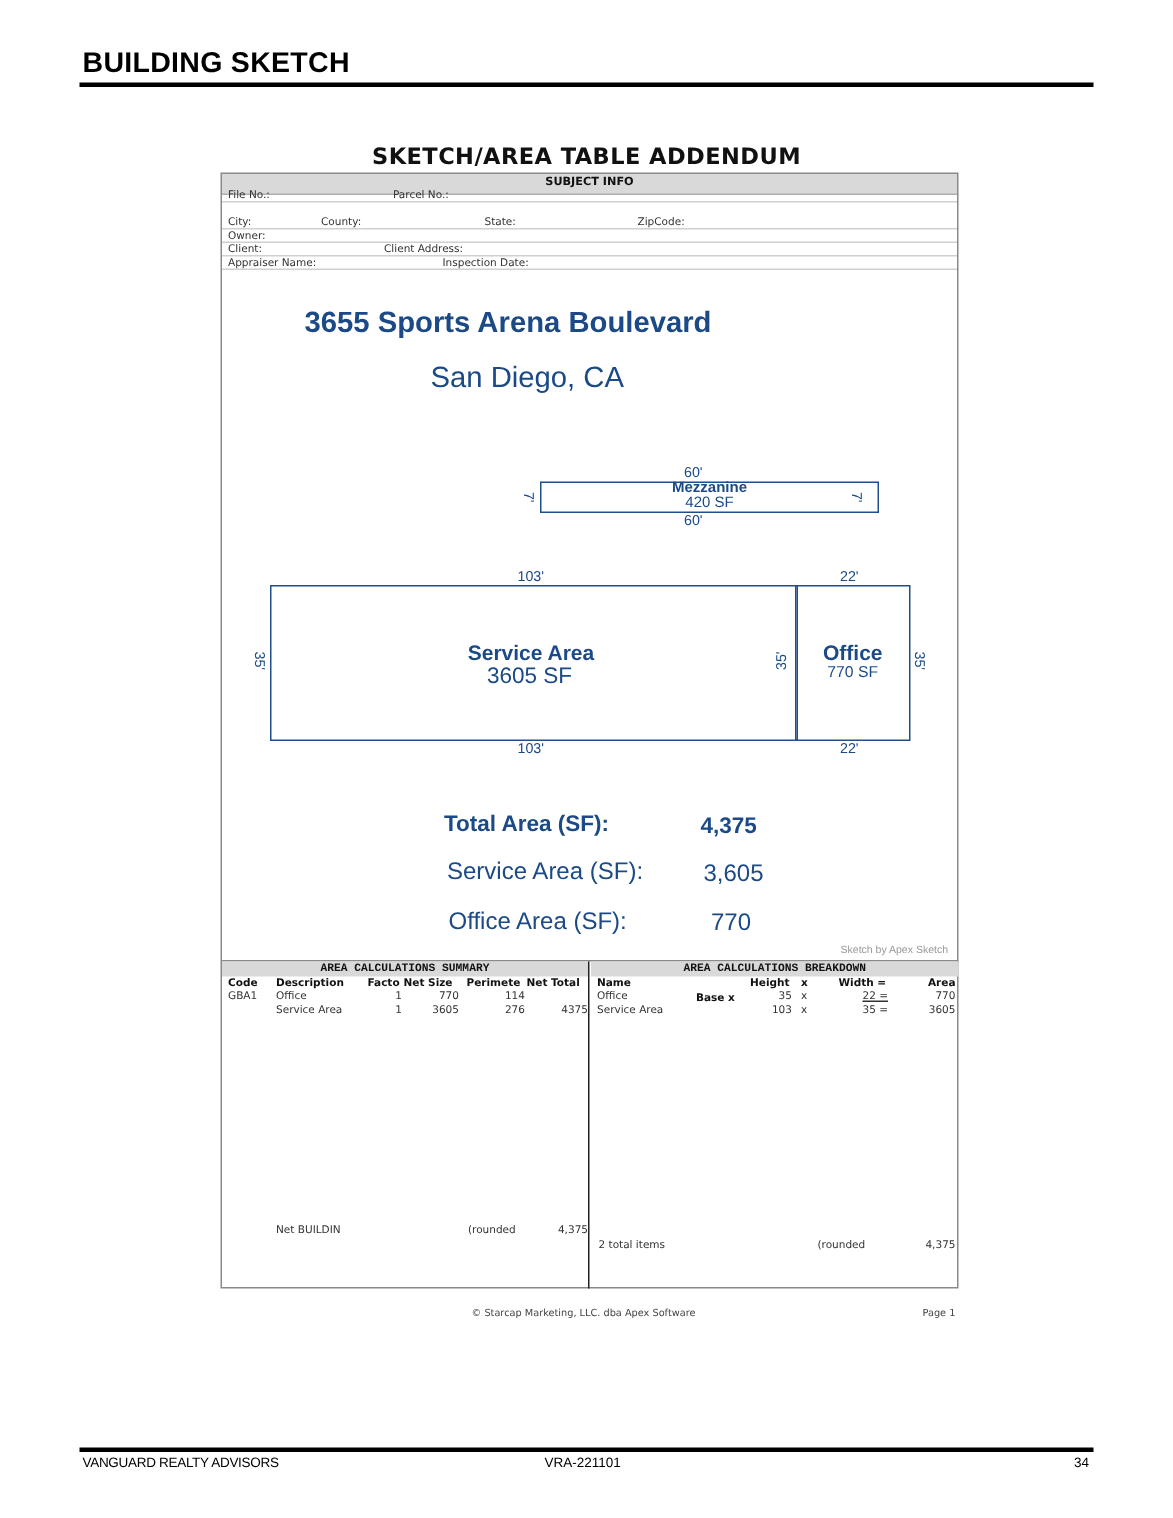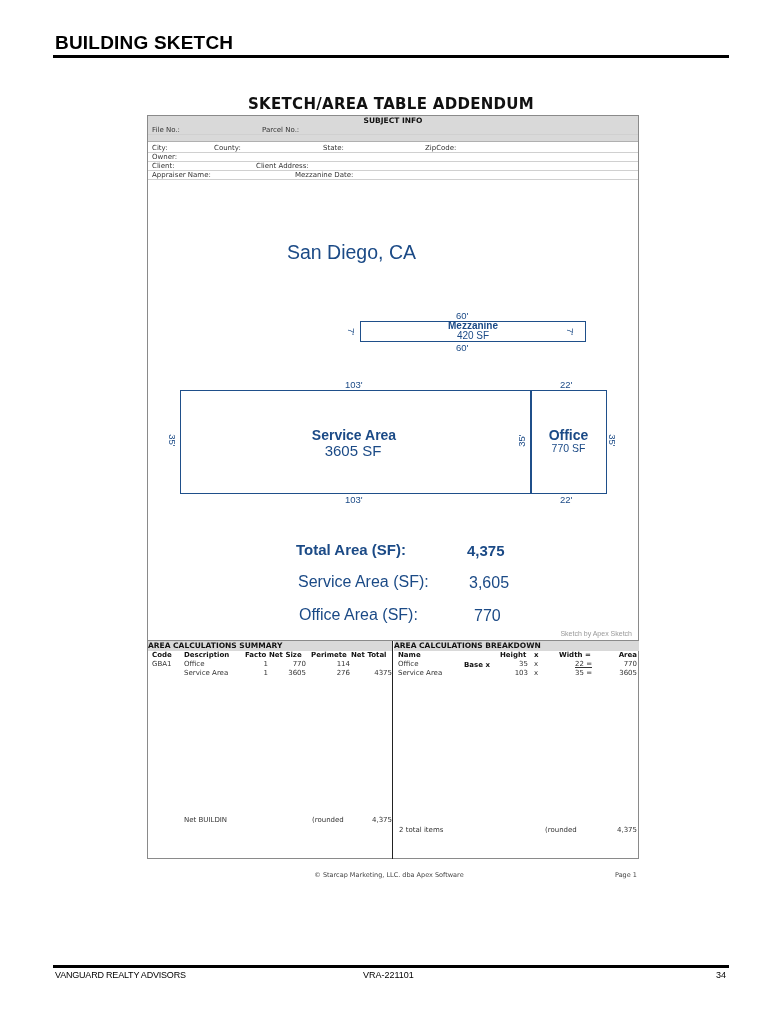--- a/index.html
+++ b/index.html
@@ -6,21 +6,21 @@
   html, body { width: 782px; height: 1012px; background: #ffffff; overflow: hidden; }
   body { position: relative; font-family: "DejaVu Sans", sans-serif; color: #000; }
 
   .page-title { position: absolute; left: 55px; top: 32px; font-family: "Liberation Sans", sans-serif; font-weight: bold; font-size: 19px; letter-spacing: 0.2px; color: #000; }
   .title-rule { position: absolute; left: 53px; top: 55px; width: 676px; height: 3px; background: #000; }
 
   .addendum-title { position: absolute; left: 0; width: 782px; top: 95px; text-align: center; font-family: "DejaVu Sans", sans-serif; font-weight: bold; font-size: 15px; color: #111; letter-spacing: 0.3px; }
 
   .frame { position: absolute; left: 147px; top: 115px; width: 492px; height: 744px; border: 1px solid #8a8a8a; }
 
-  .section-header { position: absolute; left: 0; width: 100%; height: 26px; background: #d9d9d9; border-bottom: 1px solid #b0b0b0; text-align: center; font-size: 7.5px; font-weight: bold; line-height: 10px; color: #111; }
+  .section-header { position: absolute; left: 0; width: 100%; height: 14px; background: #d9d9d9; border-bottom: 1px solid #b0b0b0; text-align: center; font-size: 7.5px; font-weight: bold; line-height: 10px; color: #111; }
 
   .info-row { position: absolute; left: 0; width: 100%; height: 9px; border-bottom: 1px solid #d0d0d0; font-size: 7px; line-height: 9px; color: #333; }
   .info-row span { position: absolute; top: 0; white-space: nowrap; }
 
   .sketch-area { position: absolute; left: 0; top: 77px; width: 100%; height: 447px; }
   .addr-line1 { position: absolute; left: 55px; top: 11px; font-family: "Liberation Sans", sans-serif; font-weight: bold; font-size: 19.5px; color: #1b4a86; white-space: nowrap; }
   .addr-line2 { position: absolute; left: 139px; top: 48px; font-family: "Liberation Sans", sans-serif; font-size: 19.5px; color: #1b4a86; white-space: nowrap; }
 
   .room { position: absolute; border: 1.5px solid #1f4f8a; }
   .dim { position: absolute; font-family: "Liberation Sans", sans-serif; font-size: 9.5px; color: #1b4a86; white-space: nowrap; }
@@ -28,21 +28,21 @@
   .dim.rot-ccw { transform: rotate(-90deg); transform-origin: center; }
   .room-name { position: absolute; left: 0; width: 100%; text-align: center; font-family: "Liberation Sans", sans-serif; font-weight: bold; color: #1b4a86; white-space: nowrap; }
   .room-sf { position: absolute; left: 0; width: 100%; text-align: center; font-family: "Liberation Sans", sans-serif; color: #1b4a86; white-space: nowrap; }
 
   .total-label { position: absolute; font-family: "Liberation Sans", sans-serif; color: #1b4a86; white-space: nowrap; }
   .credit { position: absolute; right: 6px; font-size: 7px; color: #999; white-space: nowrap; font-family: "Liberation Sans", sans-serif; }
 
   .calc-area { position: absolute; left: 0; top: 524px; width: 100%; height: 219px; border-top: 1px solid #8a8a8a; }
   .calc-left { position: absolute; left: 0; top: 0; width: 245px; height: 100%; border-right: 1.5px solid #222; }
   .calc-right { position: absolute; left: 246px; top: 0; width: 245px; height: 100%; }
-  .calc-head { position: absolute; left: 0; width: 100%; top: 0; height: 10px; background: #d9d9d9; font-size: 7.5px; font-weight: bold; line-height: 10px; color: #111; }
+  .calc-head { position: absolute; left: 0; width: 100%; top: 0; height: 10px; background: #d9d9d9; text-align: center; font-size: 7.5px; font-weight: bold; line-height: 10px; color: #111; font-family: Liberation Mono, monospace; }
   .cell { position: absolute; font-size: 7px; line-height: 9px; color: #333; white-space: nowrap; }
   .cell.hdr { font-weight: bold; color: #111; }
   .cell.r { text-align: right; }
 
   .footer-copy { position: absolute; left: 0; width: 782px; top: 871px; text-align: center; font-size: 6.5px; color: #444; padding-left: 0; }
   .footer-copy span { position: relative; left: -2px; }
   .footer-page { position: absolute; left: 615px; top: 871px; font-size: 6.5px; color: #444; }
 
   .bottom-rule { position: absolute; left: 53px; top: 965px; width: 676px; height: 3px; background: #000; }
   .bottom-left { position: absolute; left: 55px; top: 970px; font-family: "Liberation Sans", sans-serif; font-size: 9px; color: #000; letter-spacing: -0.2px; }
@@ -73,25 +73,26 @@
   </div>
   <div class="info-row" style="top:37px;">
     <span style="left:4px;">Owner:</span>
   </div>
   <div class="info-row" style="top:46px;">
     <span style="left:4px;">Client:</span>
     <span style="left:108px;">Client Address:</span>
   </div>
   <div class="info-row" style="top:55px;">
     <span style="left:4px;">Appraiser Name:</span>
-    <span style="left:147px;">Mezzanine Date:</span>
+    <span style="left:147px;">Inspection Date:</span>
   </div>
 
 
   <div class="sketch-area">
+    <div class="addr-line1">3655 Sports Arena Boulevard</div>
     <div class="addr-line2">San Diego, CA</div>
 
     <div class="dim" style="left:308px; top:117px;">60'</div>
     <div class="room" style="left:212px; top:128px; width:226px; height:21px;">
       <div class="room-name" style="top:-2px; font-size:10px;">Mezzanine</div>
       <div class="room-sf" style="top:8px; font-size:10px;">420 SF</div>
     </div>
     <div class="dim" style="left:308px; top:149px;">60'</div>
     <div class="dim rot-cw" style="left:200px; top:133px;">7'</div>
     <div class="dim rot-cw" style="left:419px; top:133px;">7'</div>

